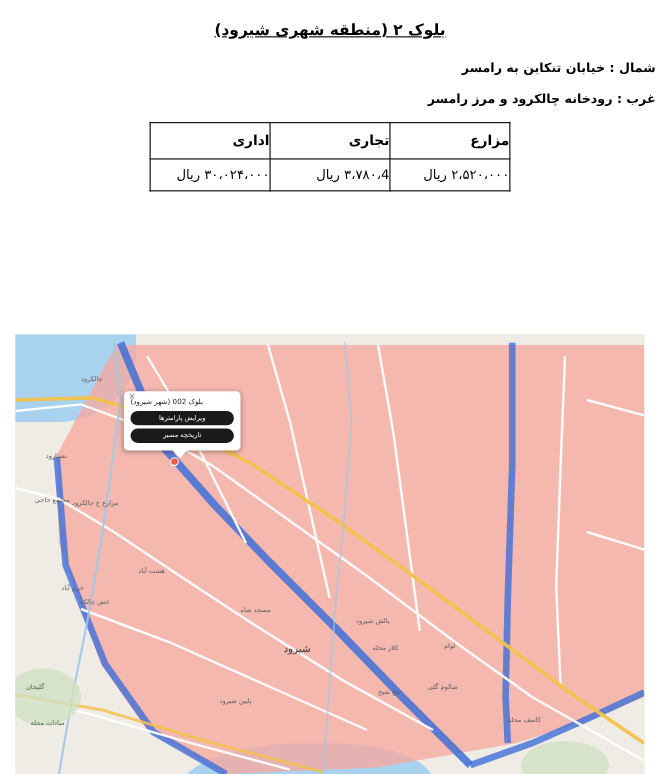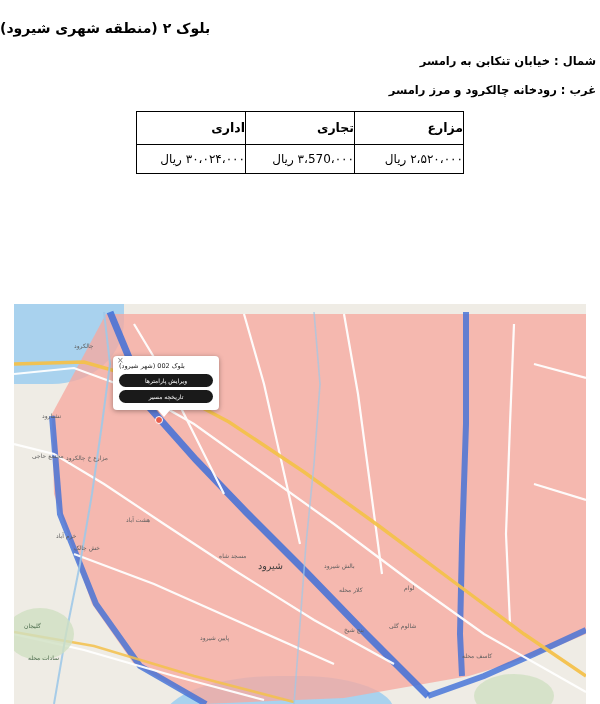--- a/index.html
+++ b/index.html
@@ -14,26 +14,27 @@
     color: #000000;
     overflow: hidden;
     position: relative;
   }
   .page {
     width: 600px;
     height: 704px;
     position: relative;
   }
   .doc-title {
-    text-align: left;
+    text-align: center;
     font-size: 14px;
     font-weight: bold;
     margin-top: 20px;
     margin-bottom: 16px;
     direction: rtl;
+    text-decoration: underline;
   }
   .bounds-list {
     padding: 0 4px 0 22px;
     direction: rtl;
   }
   .bound-line {
     font-size: 11.5px;
     font-weight: bold;
     text-align: right;
     line-height: 1.6;
@@ -207,21 +208,21 @@
       <thead>
         <tr>
           <th>مزارع</th>
           <th>تجاری</th>
           <th>اداری</th>
         </tr>
       </thead>
       <tbody>
         <tr>
           <td>۲،۵۲۰،۰۰۰ ریال</td>
-          <td>۳،570،۰۰۰ ریال</td>
+          <td>۳،۷۸۰،4 ریال</td>
           <td>۳۰،۰۲۴،۰۰۰ ریال</td>
         </tr>
       </tbody>
     </table>
   </div>
 
   <div class="map">
     <div class="map-land"></div>
     <div class="sea"></div>
     <div class="sea2"></div>
@@ -271,21 +272,21 @@
     <div class="maplabel" style="left:310px; top:258px;">بالش شیرود</div>
     <div class="maplabel" style="left:325px; top:282px;">کلار محله</div>
     <div class="maplabel" style="left:390px; top:280px;">لوام</div>
     <div class="maplabel" style="left:186px; top:330px;">پایین شیرود</div>
     <div class="maplabel" style="left:330px; top:322px;">بنج شیخ</div>
     <div class="maplabel" style="left:375px; top:318px;">شالوم گلی</div>
     <div class="maplabel" style="left:448px; top:348px;">کاسف محله</div>
     <div class="maplabel green" style="left:10px; top:318px;">گلیجان</div>
     <div class="maplabel green" style="left:14px; top:350px;">سادات محله</div>
 
-    <div class="city-label" style="left:244px; top:256px;font-family:Liberation Serif, serif;">شیرود</div>
+    <div class="city-label" style="left:244px; top:280px;font-family:Liberation Serif, serif;">شیرود</div>
 
     <div class="marker-dot"></div>
 
     <div class="popup">
       <div class="popup-close">×</div>
       <div class="popup-title">بلوک 002 (شهر شیرود)</div>
       <button class="popup-btn">ویرایش پارامترها</button>
       <button class="popup-btn">تاریخچه مسیر</button>
     </div>
   </div>

